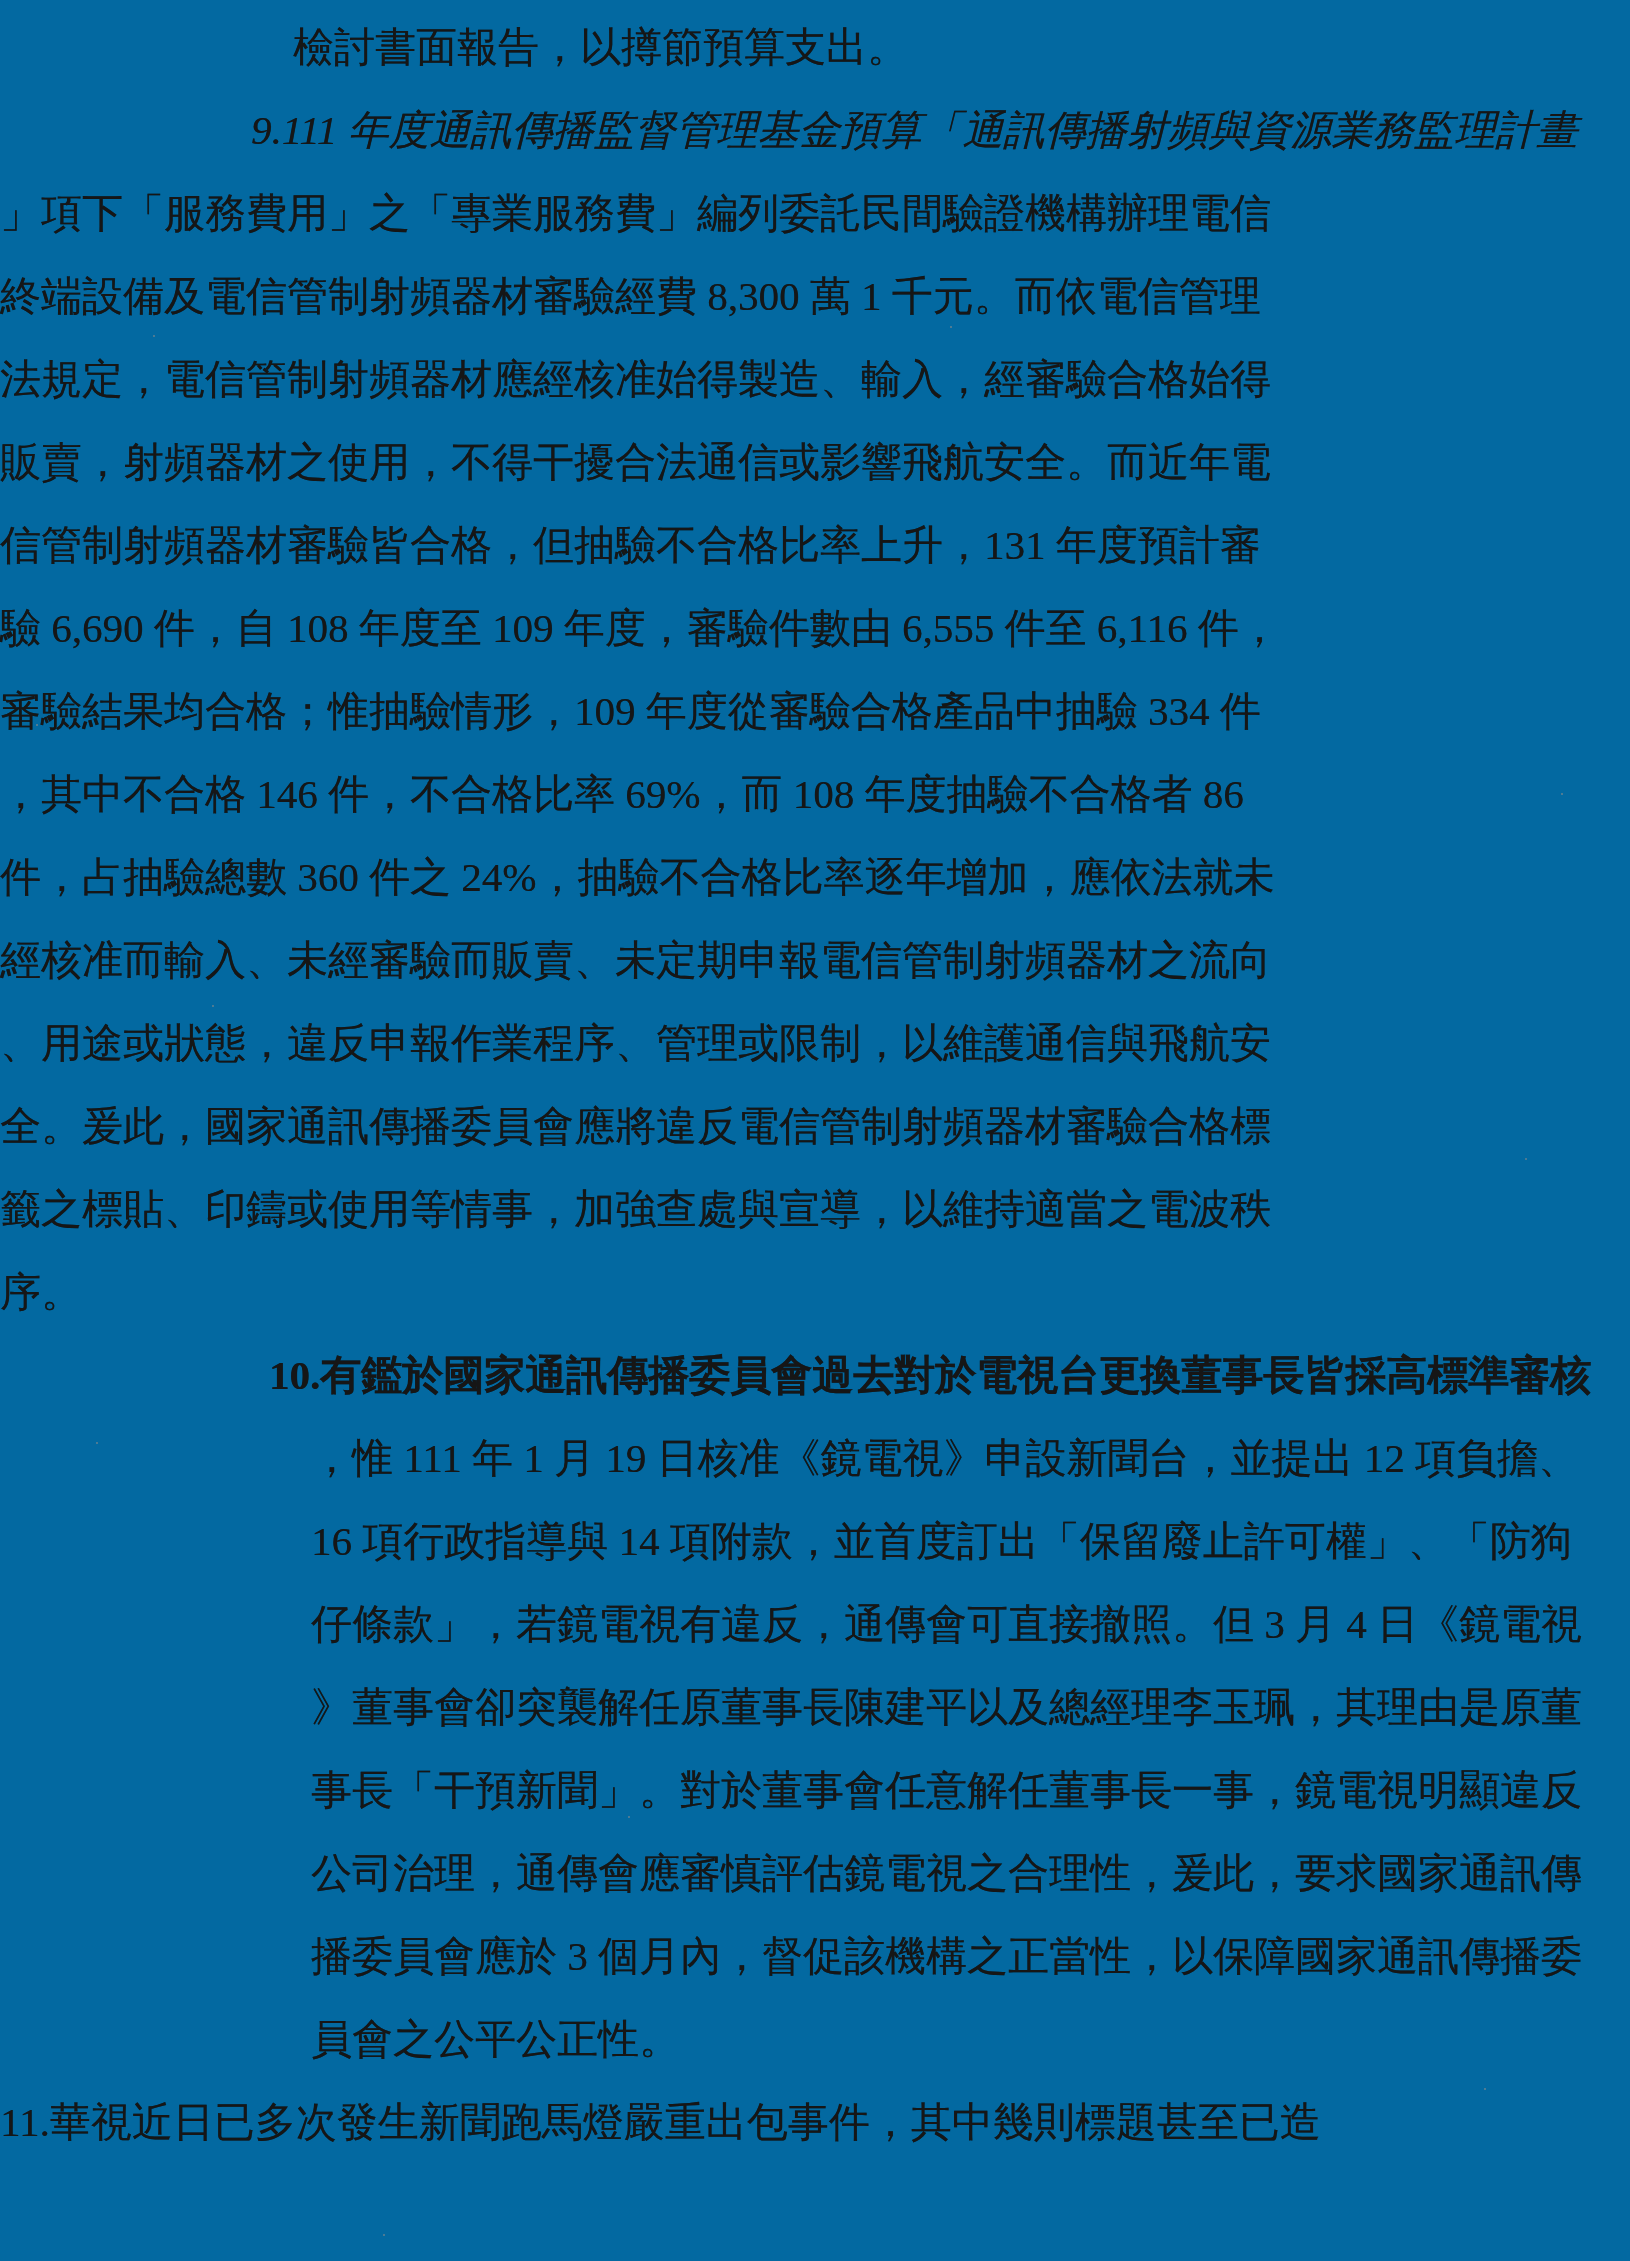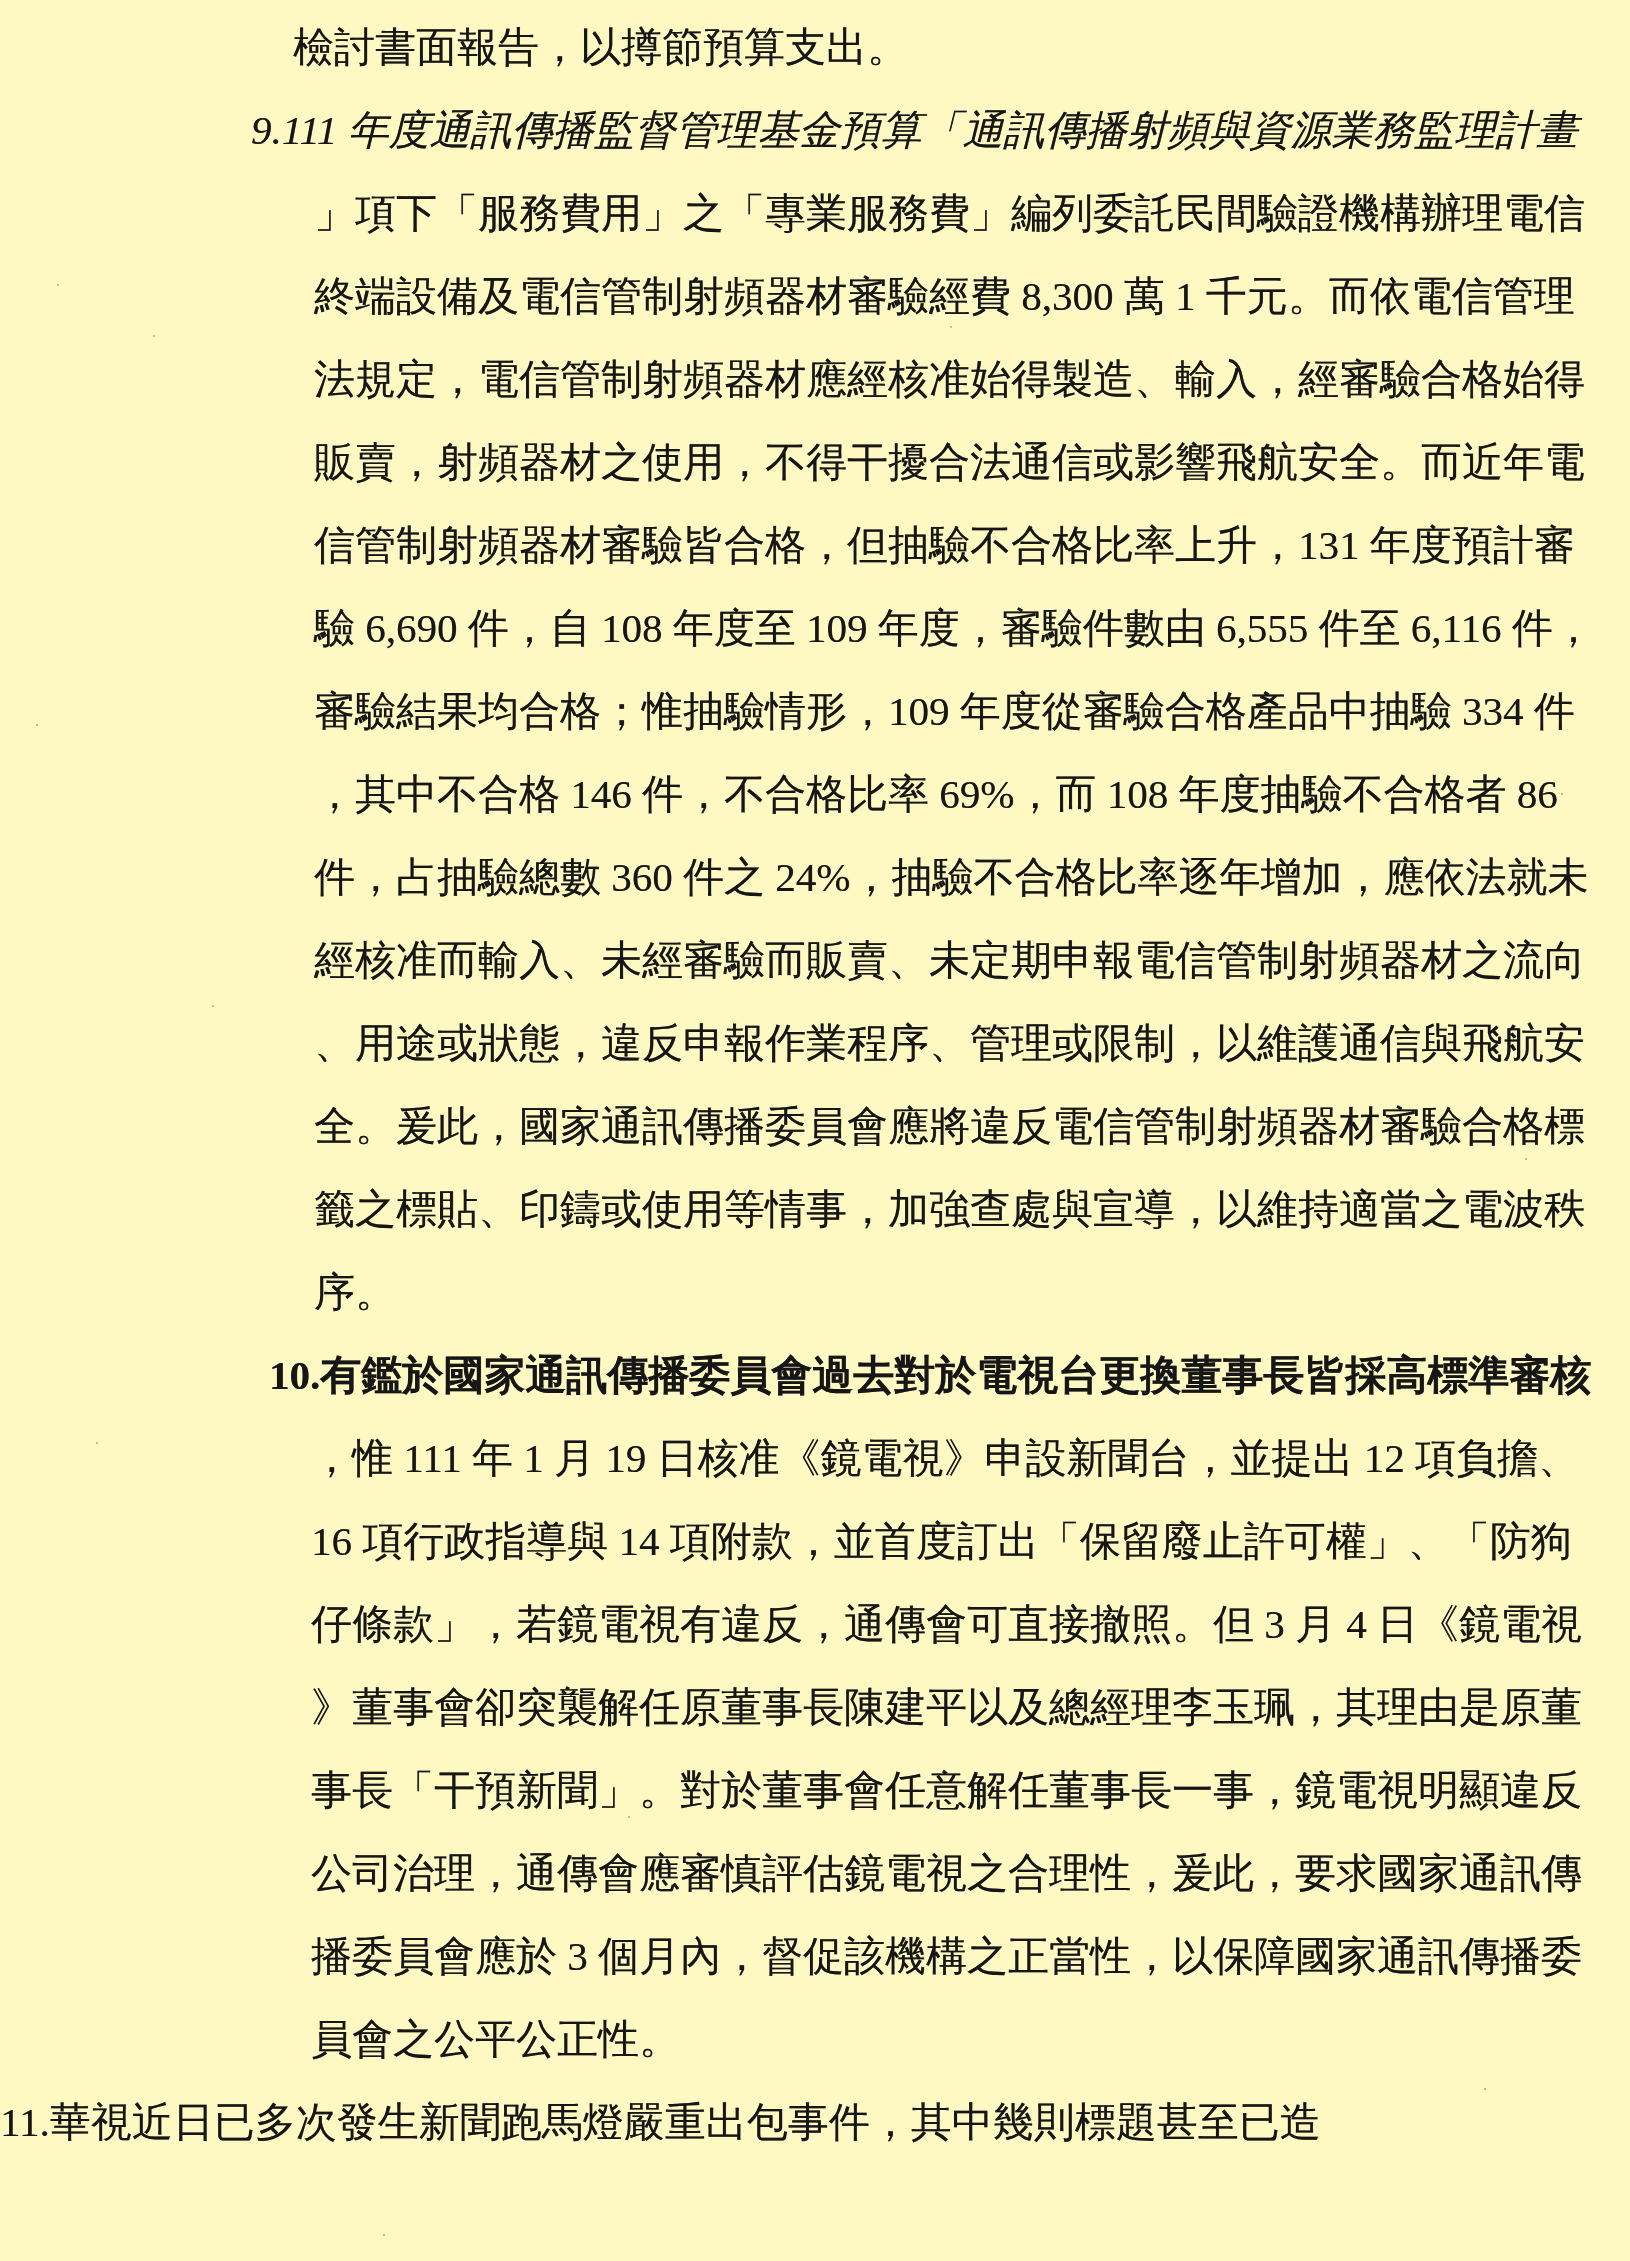--- a/index.html
+++ b/index.html
@@ -10,41 +10,41 @@
   body {
     width: 1630px;
     height: 2261px;
     font-family: "Liberation Serif", "DejaVu Serif", serif;
     color: #161616;
   }
   .page {
     position: relative;
     width: 1630px;
     height: 2261px;
-    background: #fef9c3;
+    background: #0369a1;
     overflow: hidden;
   }
   .textblock {
     position: absolute;
     top: 6px;
     left: 0;
     width: 1630px;
   }
   .line {
     font-size: 41px;
     line-height: 83px;
     height: 83px;
     white-space: nowrap;
     letter-spacing: 0px;
     text-shadow: 0.3px 0.3px 0.2px rgba(0,0,0,0.55);
   }
   
   .ind-first  { margin-left: 293px; }  
   .ind-item9  { margin-left: 251px; font-style: italic; }  
-  .ind-cont9  { margin-left: 314px; }  
+  .ind-cont9  { }  
   .ind-item10 { margin-left: 269px; font-weight: bold; }  
   .ind-cont10 { margin-left: 311px; }  
   .ind-item11 { }  
 
   
   .speck {
     position: absolute;
     background: #8a8a8a;
     border-radius: 50%;
     opacity: 0.7;

